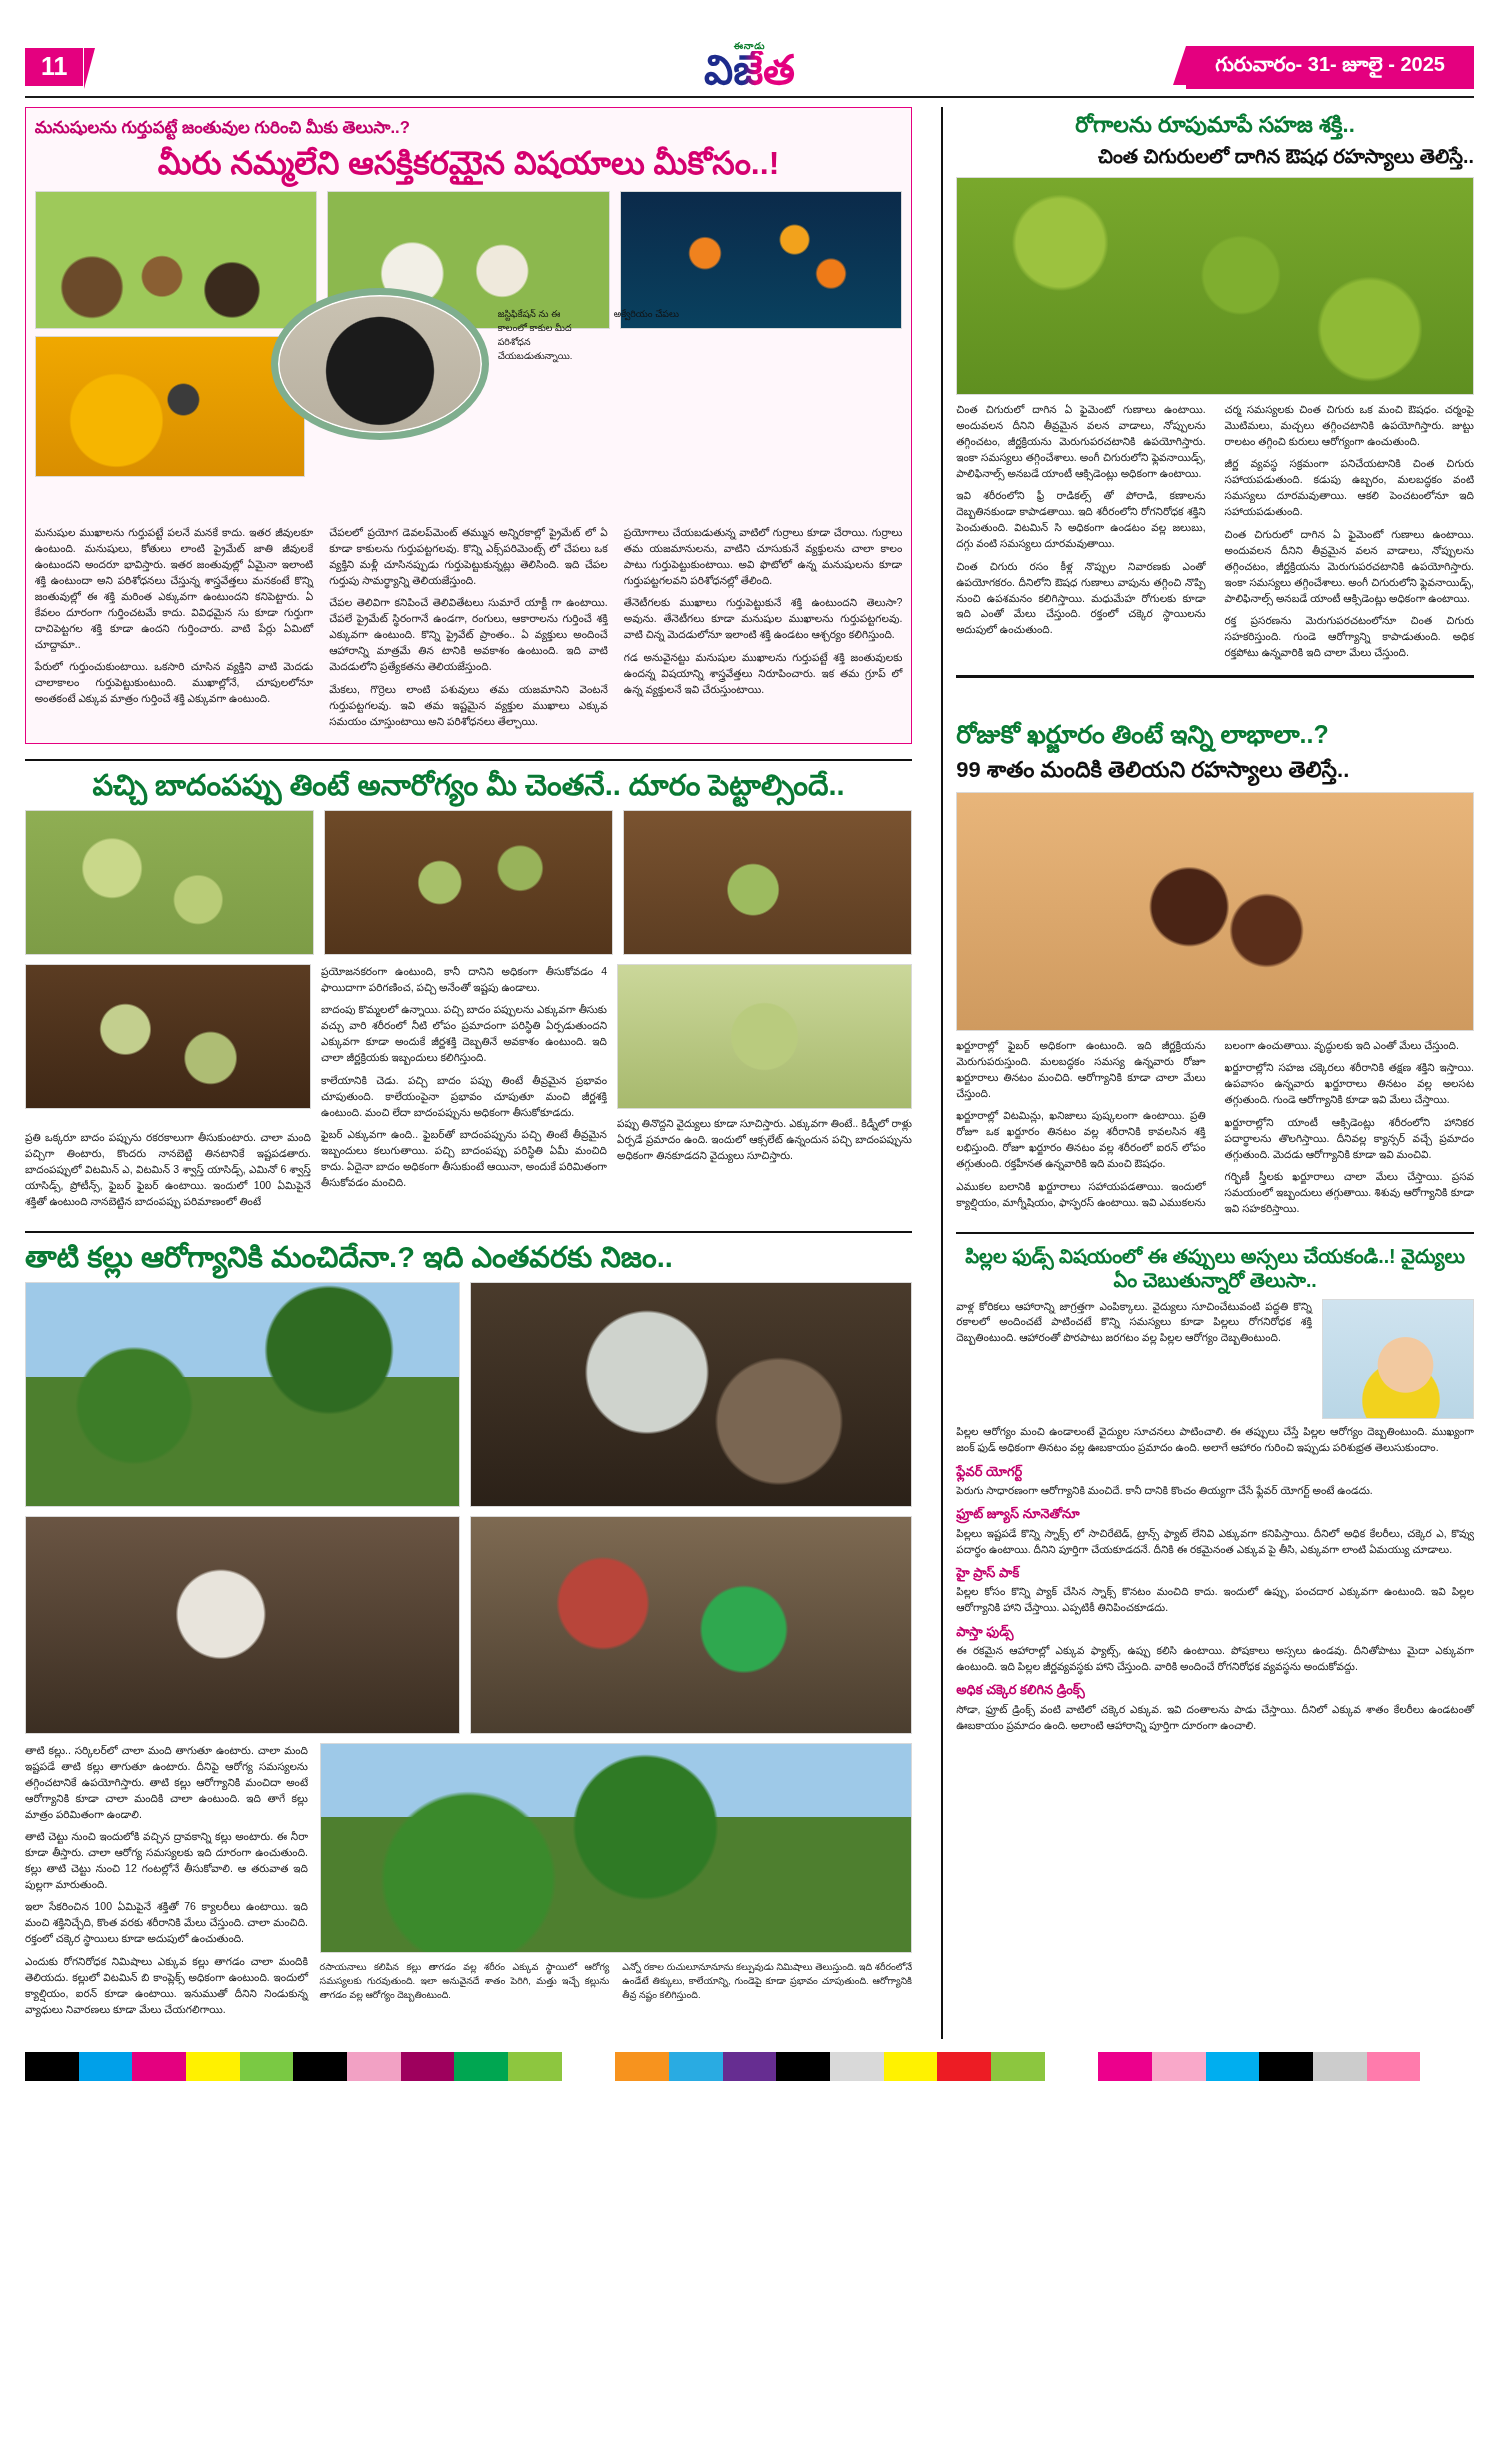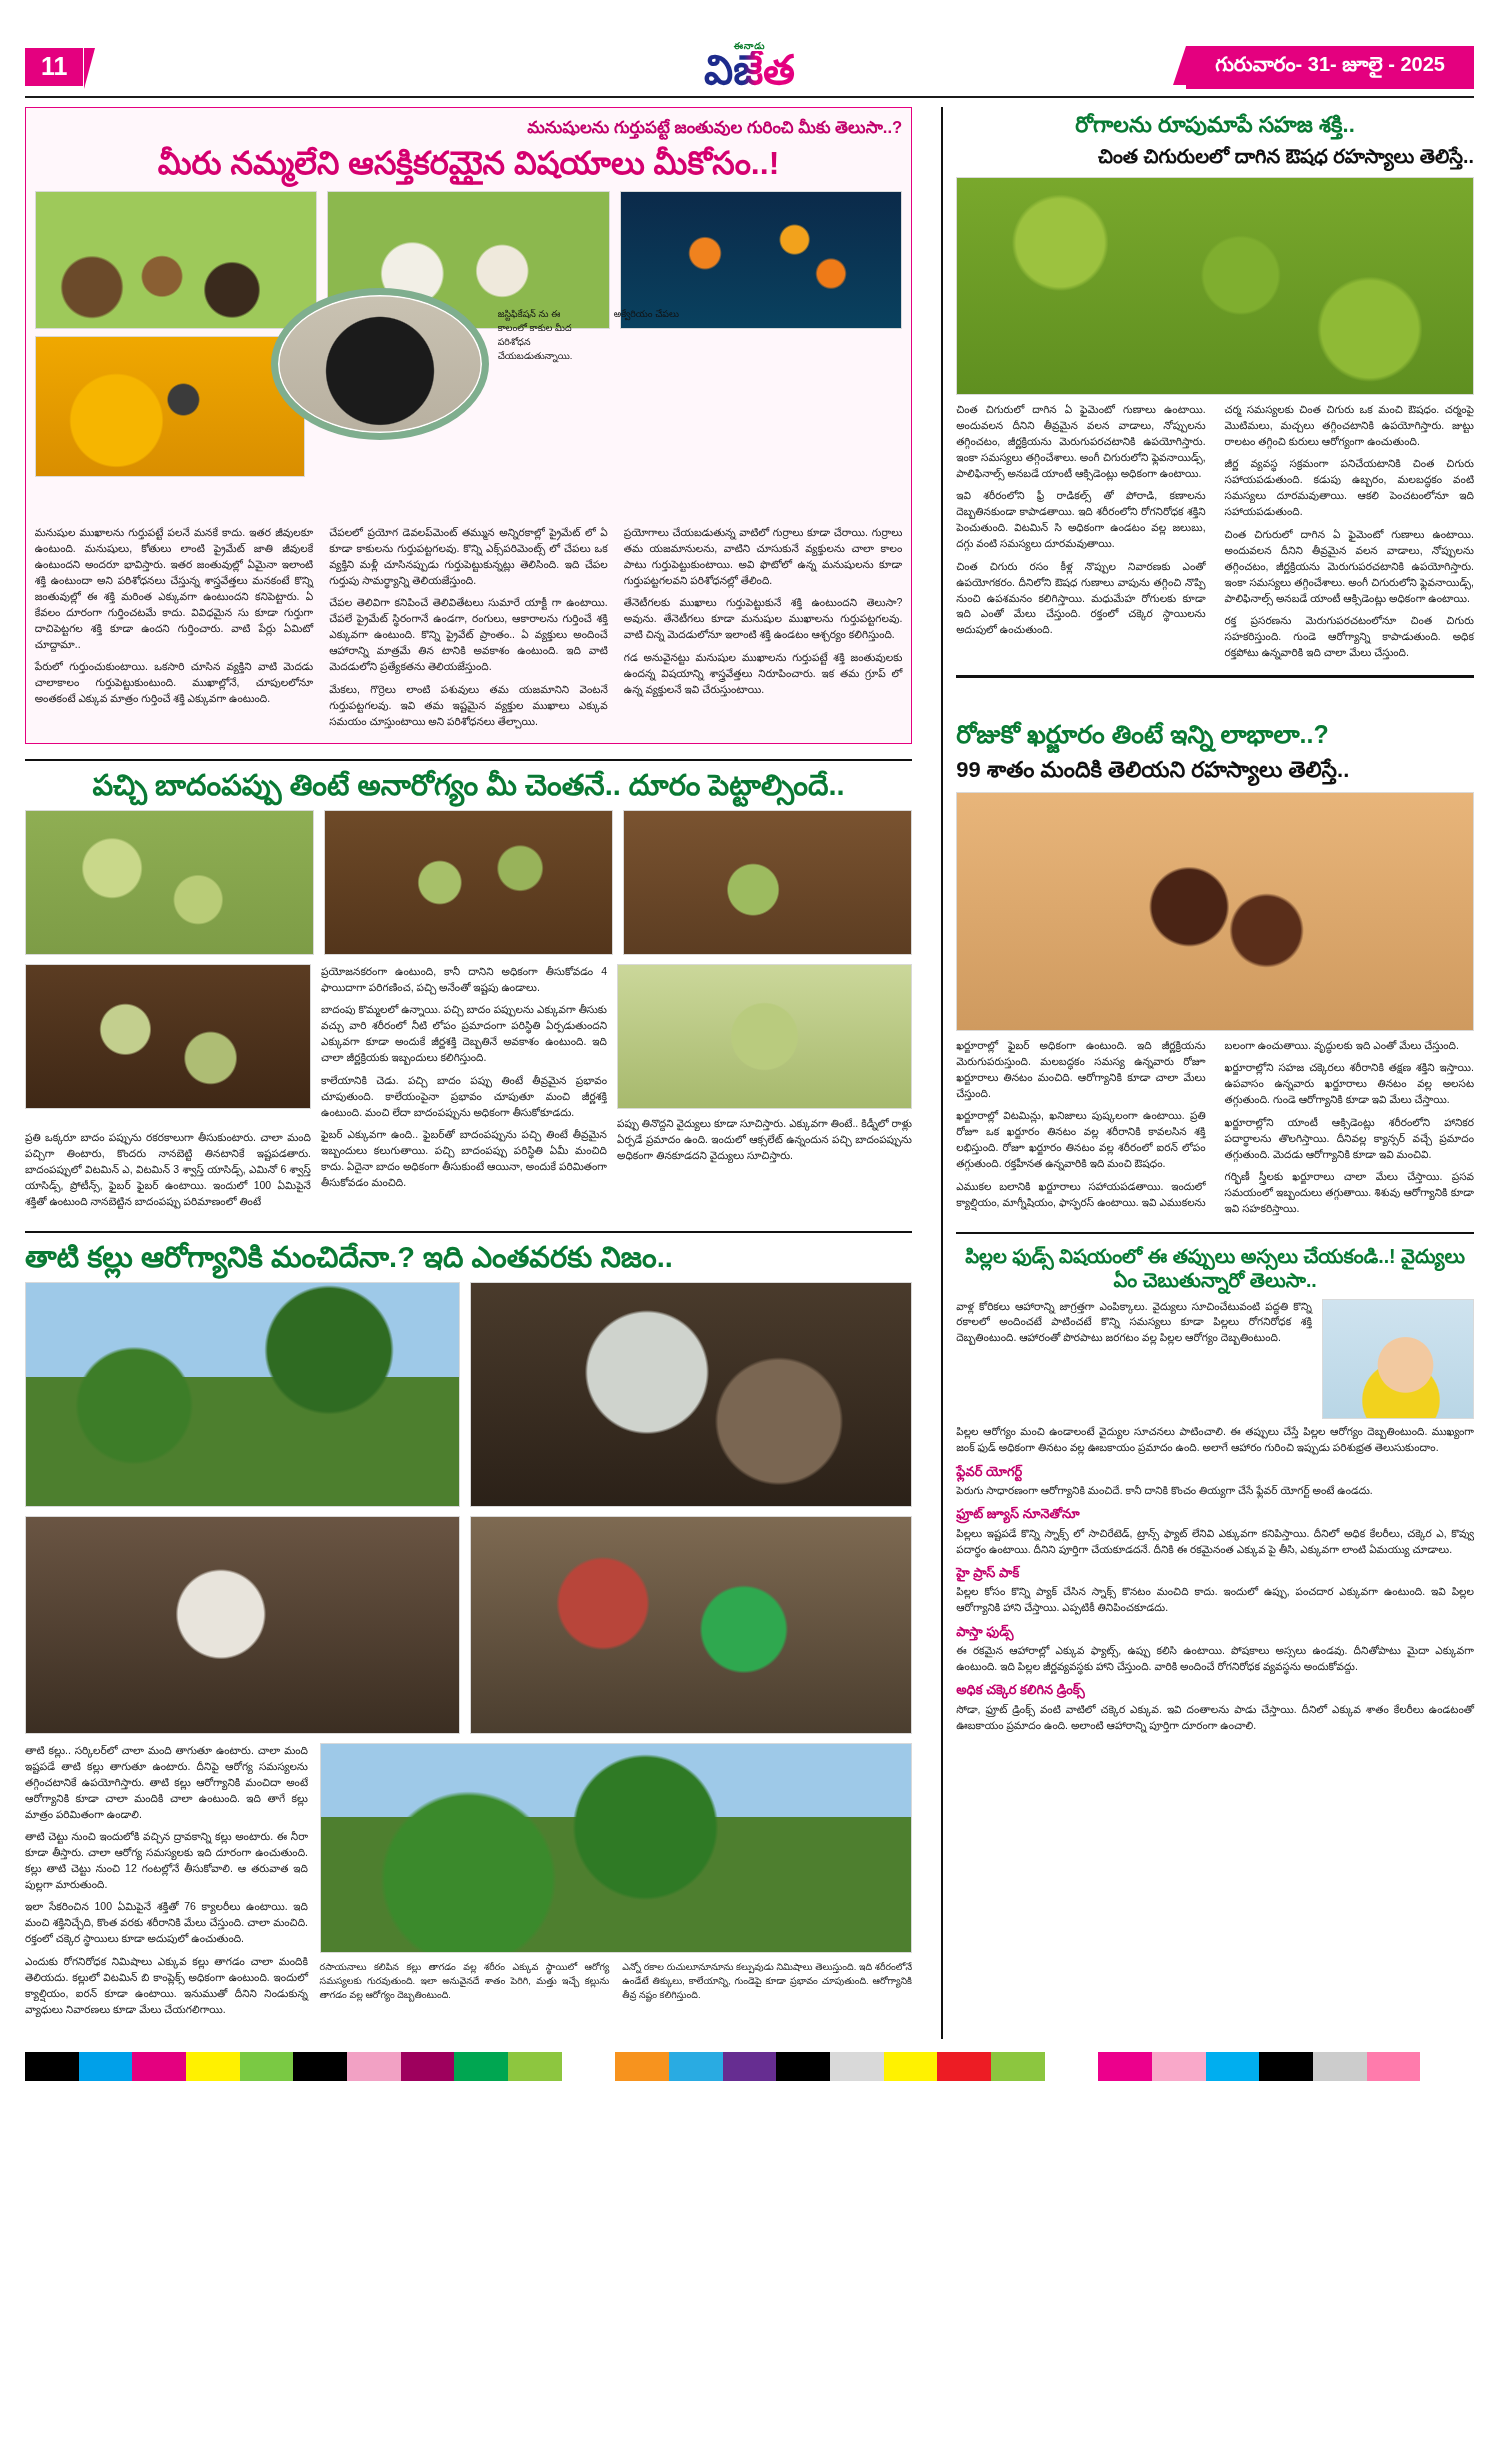--- a/index.html
+++ b/index.html
@@ -92,21 +92,21 @@
     gap:0;
     margin-top:8.7px;
   }
   .col-left{ width:903px; padding-right:16px; }
   .vrule{ width:2.2px; background:#111; margin:0 13px; }
   .col-right{ flex:1; }
 
   
   .article{ margin-bottom:14.5px; }
   .kicker{
-    text-align:right;
+    text-align:left;
     color:#c1006b;
     font-weight:bold;
     font-size:16.7px;
     margin:2.9px 0 4.4px 0;
   }
   .headline-pink{
     text-align:center;
     color:#d4006f;
     font-weight:bold;
     font-size:32px;

